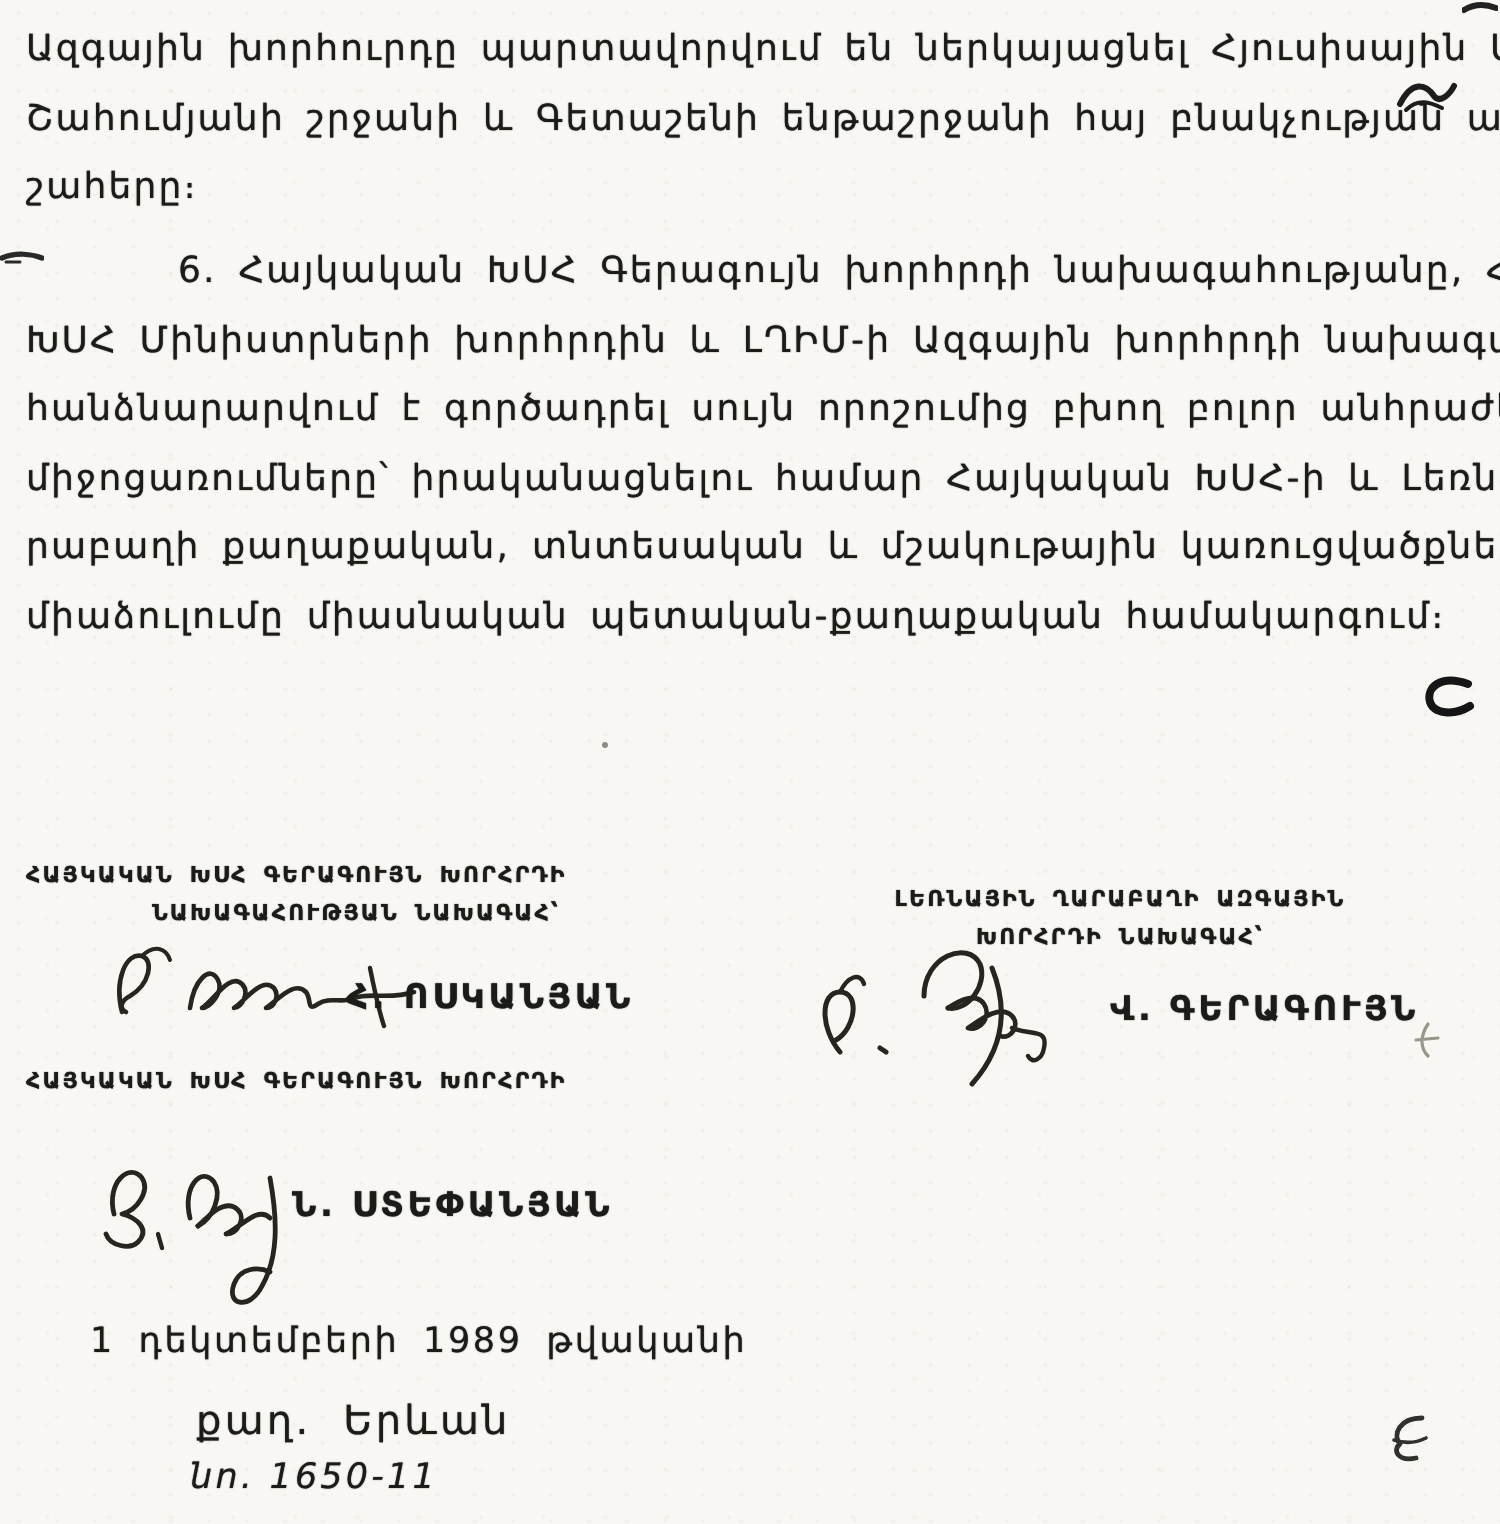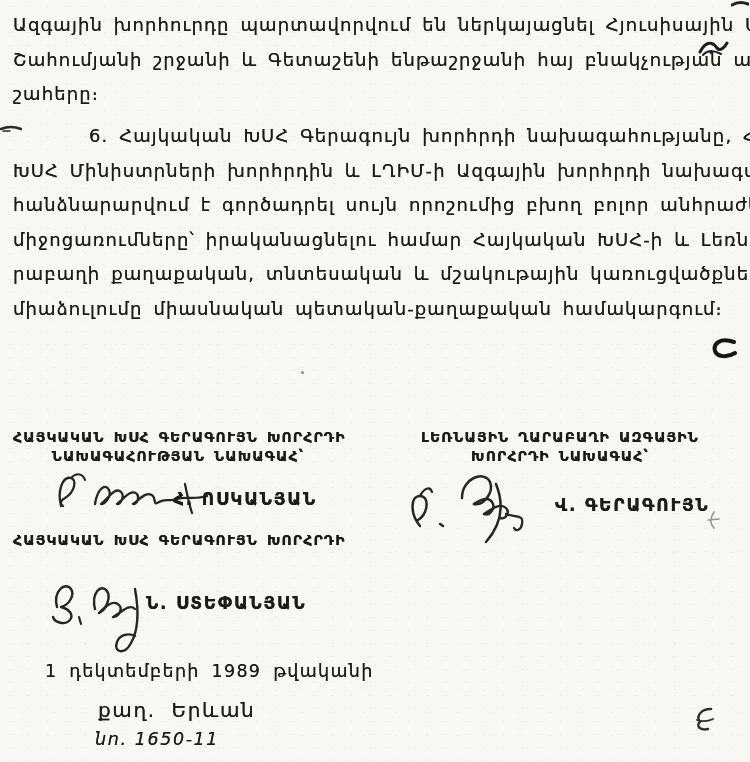--- a/index.html
+++ b/index.html
@@ -28,21 +28,21 @@
   .body-line {
     font-size: 18px;
     letter-spacing: 1.1px;
     word-spacing: 4px;
     line-height: 34.6px;
     height: 34.6px;
   }
   .indent { padding-left: 76px; }
   .sig-block { position: absolute; }
   .sig-title-line {
-    font-size: 14px;
+    font-size: 11px;
     font-weight: bold;
     letter-spacing: 1.1px;
     word-spacing: 3px;
     line-height: 19px;
     white-space: nowrap;
   }
   .centered { text-align: center; }
   .typed-name {
     position: absolute;
     font-size: 17px;
@@ -96,21 +96,21 @@
     <svg class="handwriting" style="left:34px; top:38px;" width="170" height="54" viewBox="0 0 170 54">
       <path d="M14,40 C10,24 16,10 24,12 C30,14 28,26 18,32 C14,34 12,38 16,40" stroke-width="2.3"></path>
       <path d="M24,12 C30,6 36,8 38,14" stroke-width="2"></path>
       <path d="M48,38 C50,24 58,16 62,24 C65,30 58,38 54,38 C60,34 68,20 74,26 C78,30 74,38 70,38 C76,34 84,22 90,28 C93,32 90,38 86,38 C92,34 100,24 106,30 C109,34 106,40 112,36 C118,32 124,36 130,33 C138,30 148,34 160,30" stroke-width="2.3"></path>
       <path d="M138,18 C140,28 142,38 145,47" stroke-width="2.2"></path>
     </svg>
     <span class="typed-name typed" style="left:160px; top:61px;">Հ. ՈՍԿԱՆՅԱՆ</span>
   </div>
 
   <div class="sig-block" style="left:410px; top:428px; width:305px; height:120px;">
-    <div class="sig-title-line typed centered" style="width:300px;">ԼԵՌՆԱՅԻՆ ՂԱՐԱԲԱՂԻ ԱԶԳԱՅԻՆ</div>
+    <div class="sig-title-line typed centered" style="width:300px;margin-top:12px;">ԼԵՌՆԱՅԻՆ ՂԱՐԱԲԱՂԻ ԱԶԳԱՅԻՆ</div>
     <div class="sig-title-line typed centered" style="width:300px;">ԽՈՐՀՐԴԻ ՆԱԽԱԳԱՀ՝</div>
     <svg class="handwriting" style="left:-6px; top:34px;" width="165" height="84" viewBox="0 0 165 84">
       <path d="M16,64 C6,52 6,34 16,34 C26,34 24,52 14,58" stroke-width="2.5"></path>
       <path d="M16,34 C20,26 26,24 28,30" stroke-width="2.2"></path>
       <path d="M36,62 l3,2" stroke-width="2.5"></path>
       <path d="M58,36 C58,16 80,8 86,20 C90,30 80,44 70,42" stroke-width="2.5"></path>
       <path d="M70,42 C76,38 84,34 88,40 C92,46 86,54 80,52 C86,48 96,40 102,46 C106,50 102,58 96,56" stroke-width="2.4"></path>
       <path d="M92,22 C100,42 98,62 82,80" stroke-width="2.5"></path>
       <path d="M102,52 C112,56 120,52 118,62 C117,68 112,70 110,66" stroke-width="2.2"></path>
     </svg>

